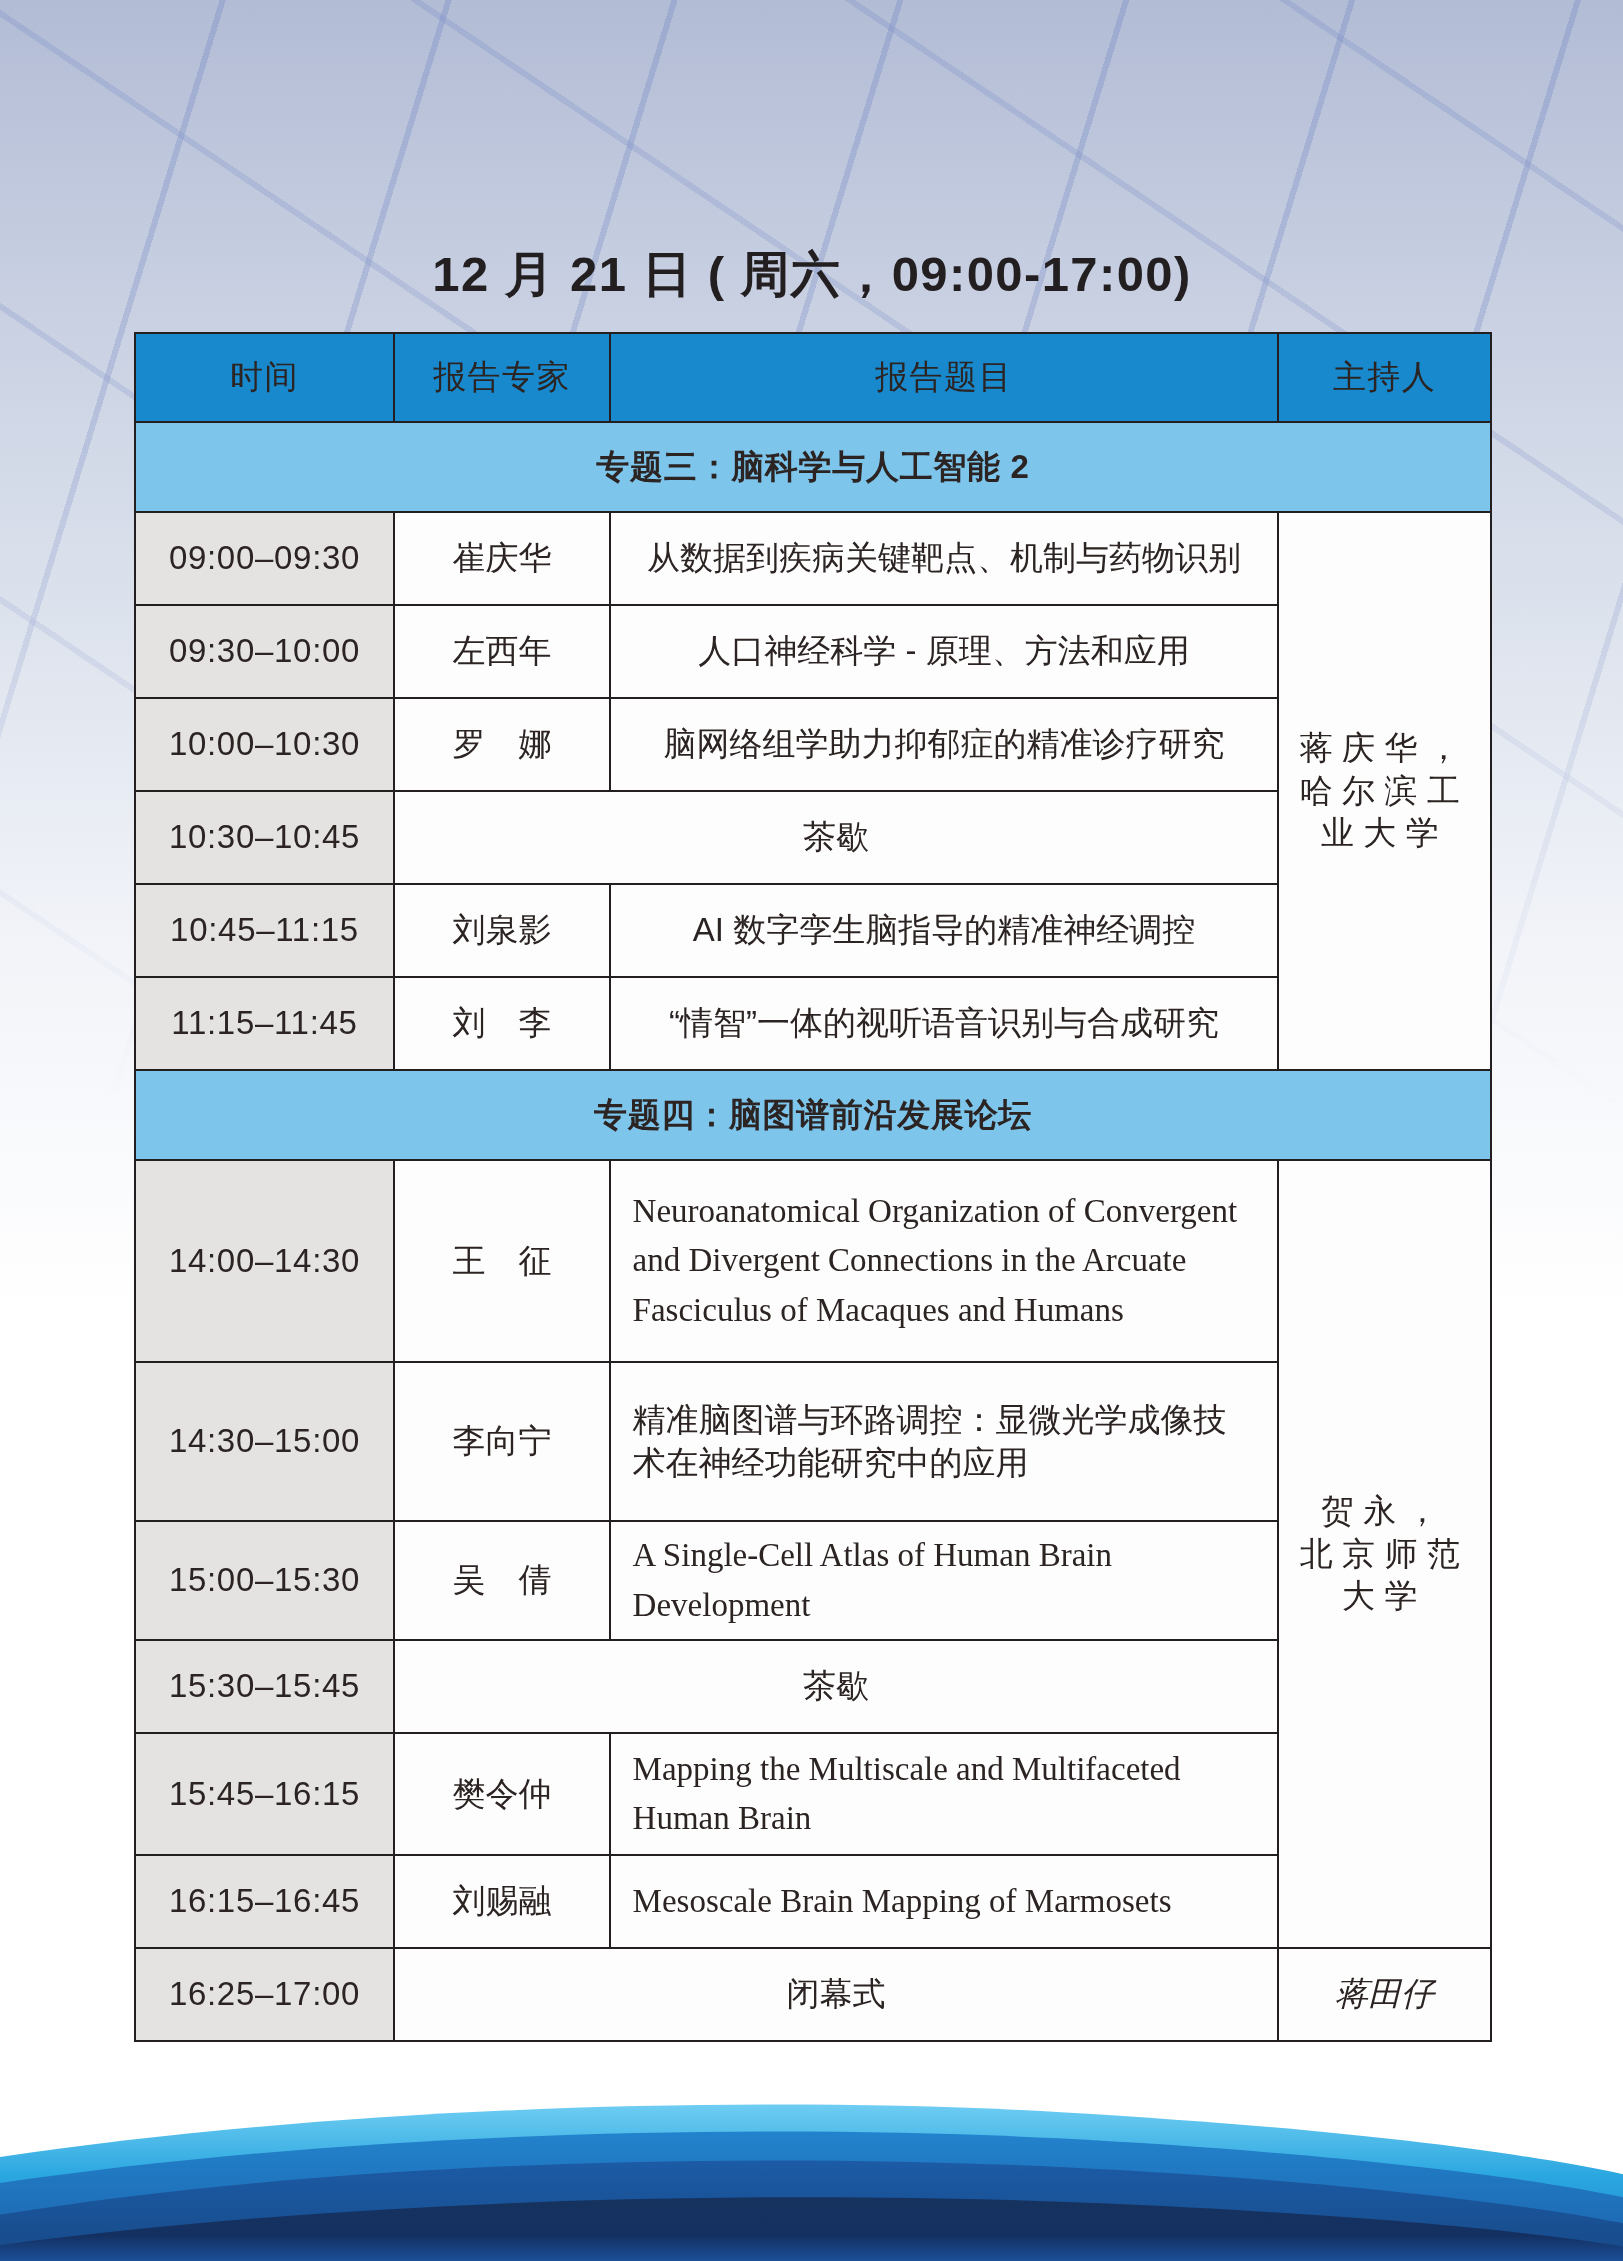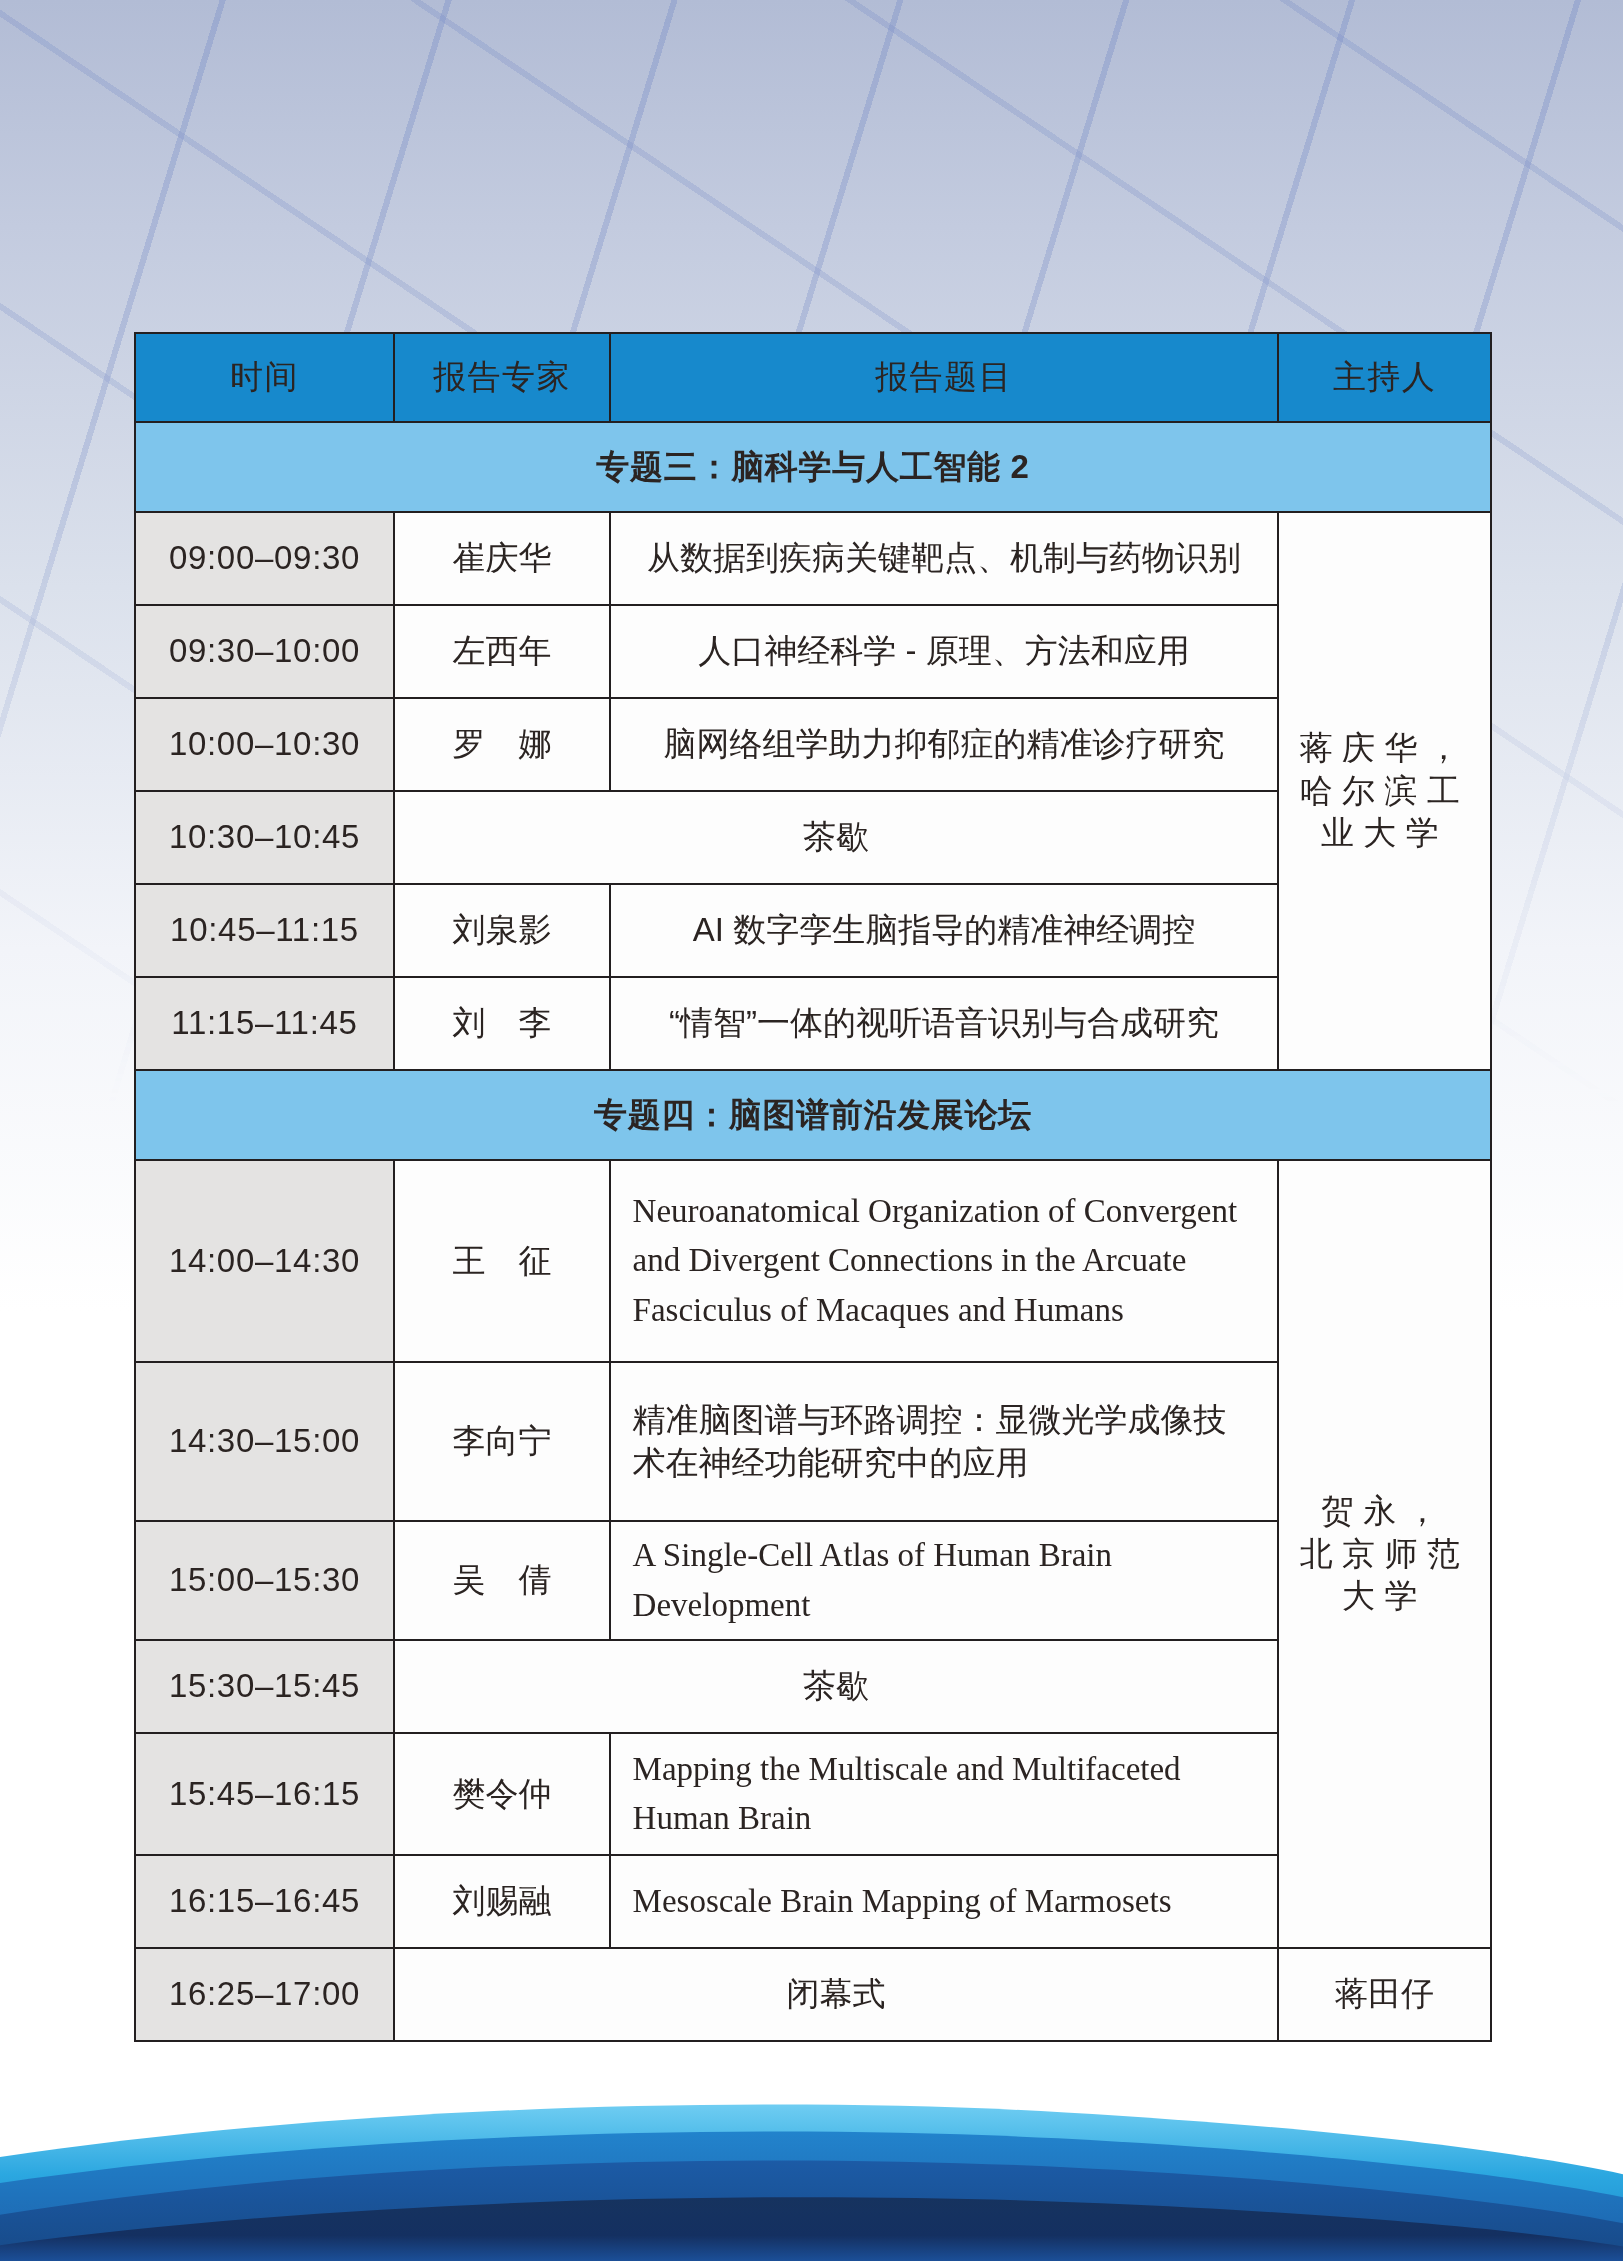--- a/index.html
+++ b/index.html
@@ -94,35 +94,36 @@
     text-align:left;
     padding-left:21.6px;
     font-size:33px;
     line-height:1.62;
     margin-left:9px;
   }
   td.chair.spread{
     white-space:pre-line;
     letter-spacing:9.4px;
   }
-  td.chair.center{text-align:center;padding-left:7.2px;}
+  td.chair.center{text-align:center;padding-left:7.2px;font-style:italic;}
   .wave{
     position:absolute;
     left:0;bottom:0;
     width:1624px;height:189px;
     display:block;
   }
 </style>
 </head>
 <body>
 
 <div class="page">
 
   <div class="mesh"></div>
 
+  <div class="page-title">12 月 21 日 ( 周六，09:00-17:00)</div>
 
   <table class="schedule">
     <colgroup>
       <col class="c-time">
         <col class="c-spk">
         <col class="c-topic">
         <col class="c-chair">
     </colgroup>
 
     <tbody>

